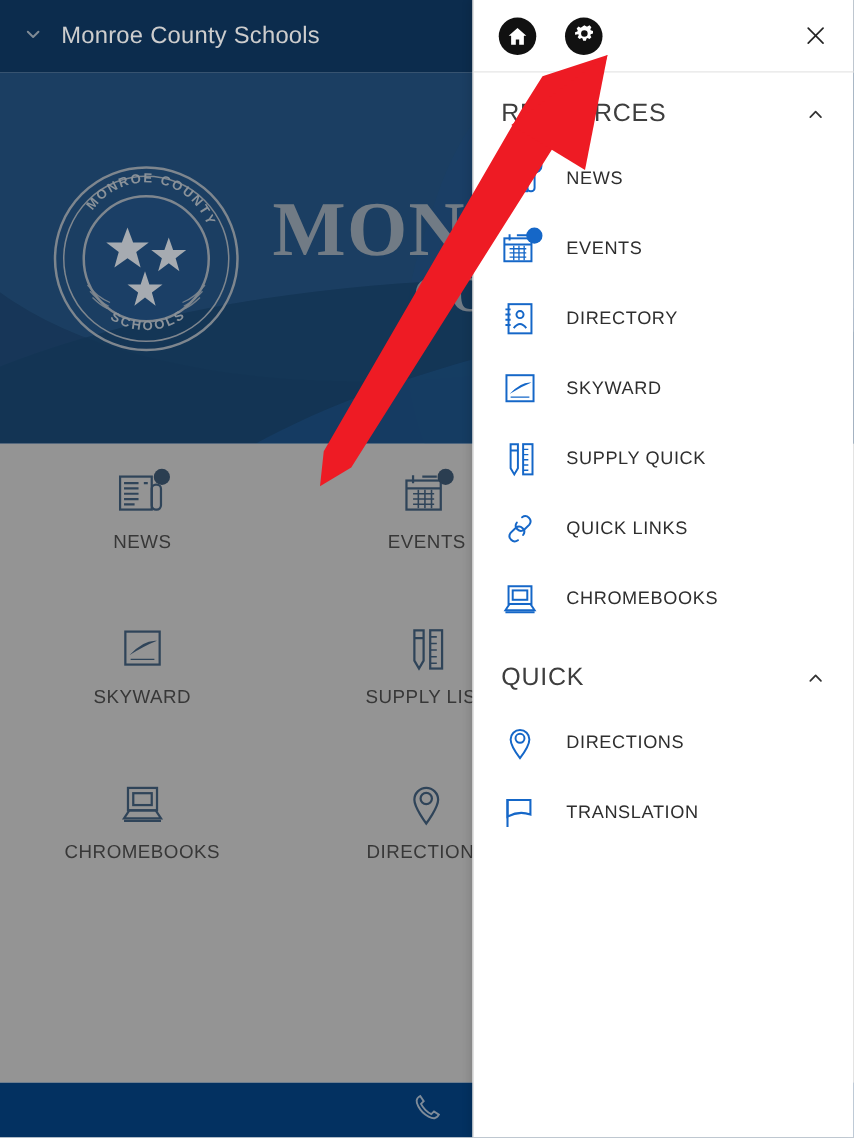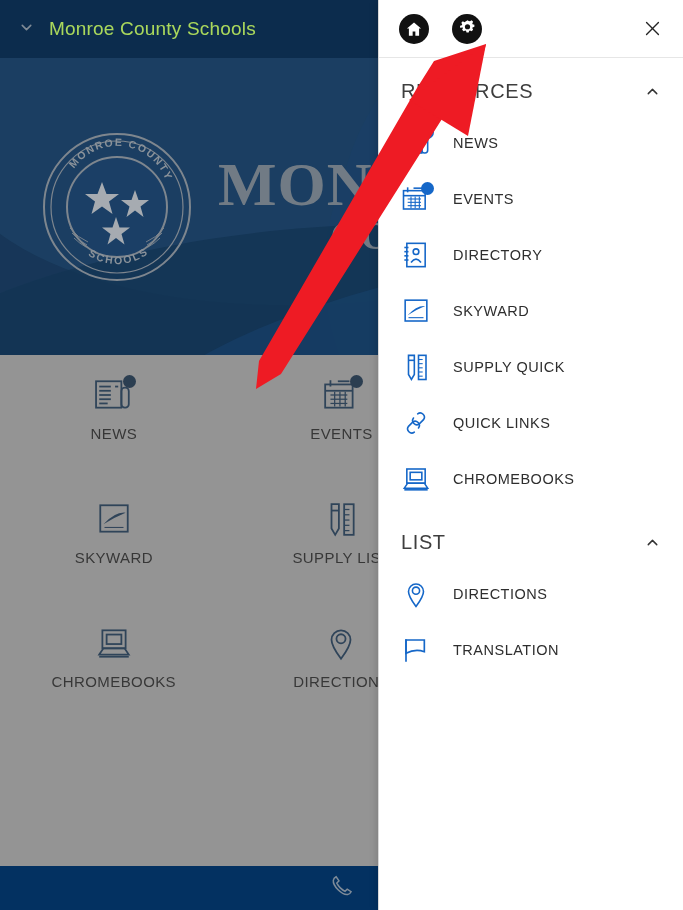--- a/index.html
+++ b/index.html
@@ -15,21 +15,21 @@
   .app-bg { position: absolute; inset: 0; background: #ffffff; }
 
   .top-bar {
     position: absolute; top: 0; left: 0; width: 683px; height: 58px;
     background: #0a2e54;
     display: flex; align-items: center; gap: 14px;
     padding-left: 18px;
   }
   .top-bar .chev { color: #8e9aa6; font-size: 17px; line-height: 1; }
   .top-bar .title {
-    color: #bef264; font-size: 19px; letter-spacing: .2px; font-weight: 400;
+    color: #e5e5e5; font-size: 19px; letter-spacing: .2px; font-weight: 400;
   }
 
   .hero {
     position: absolute; top: 58px; left: 0; width: 683px; height: 297px;
     background: #163a60;
     overflow: hidden;
   }
   .hero .swoosh1 {
     position: absolute; width: 900px; height: 420px; left: -60px; top: -180px;
     background: #1d476f; border-radius: 50%;
@@ -509,21 +509,21 @@
                 <rect x="11" y="9" width="14" height="9"></rect>
                 <path d="M4 28 l4 -6 h20 l4 6 z"></path>
                 <line x1="4" y1="30" x2="32" y2="30"></line>
               </g>
             </svg>
         </span>
         <span class="m-lbl">CHROMEBOOKS</span>
       </div>
 
       <div class="sec-head" style="padding-top:24px;">
-        <span class="sec-title">LIST</span>
+        <span class="sec-title">QUICK</span>
         <span class="sec-chev">
           <svg width="17" height="17" viewBox="0 0 24 24" fill="none" stroke="#333" stroke-width="2" stroke-linecap="round" stroke-linejoin="round">
               <polyline points="6 15 12 9 18 15"></polyline>
             </svg>
         </span>
       </div>
 
       <div class="menu-item">
         <span class="m-ico">
           <svg width="30" height="30" viewBox="0 0 36 34">

